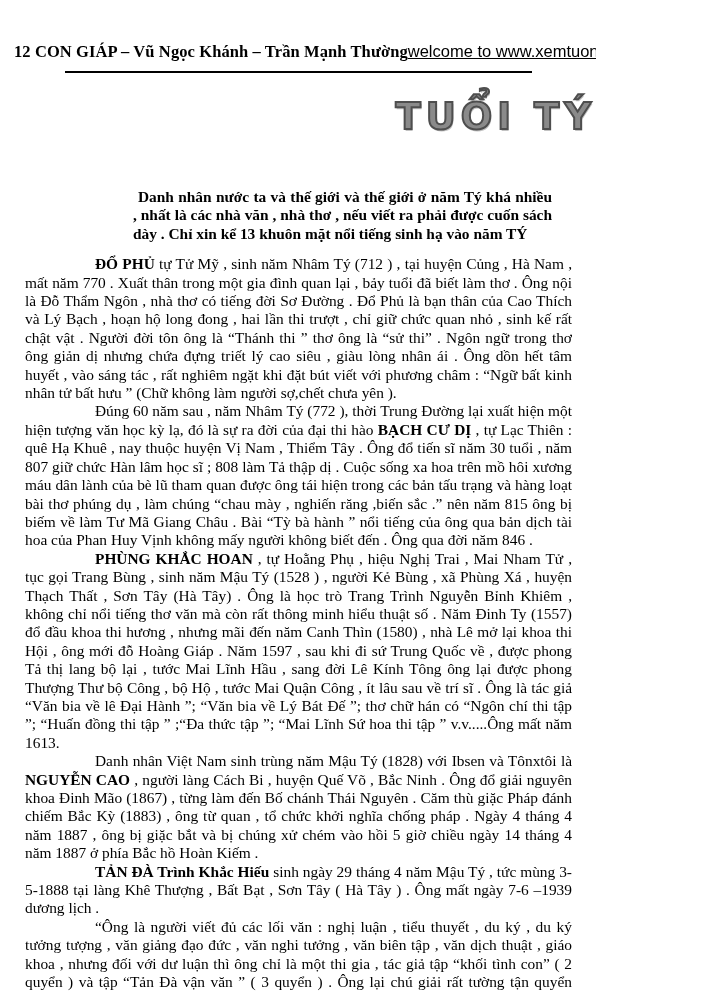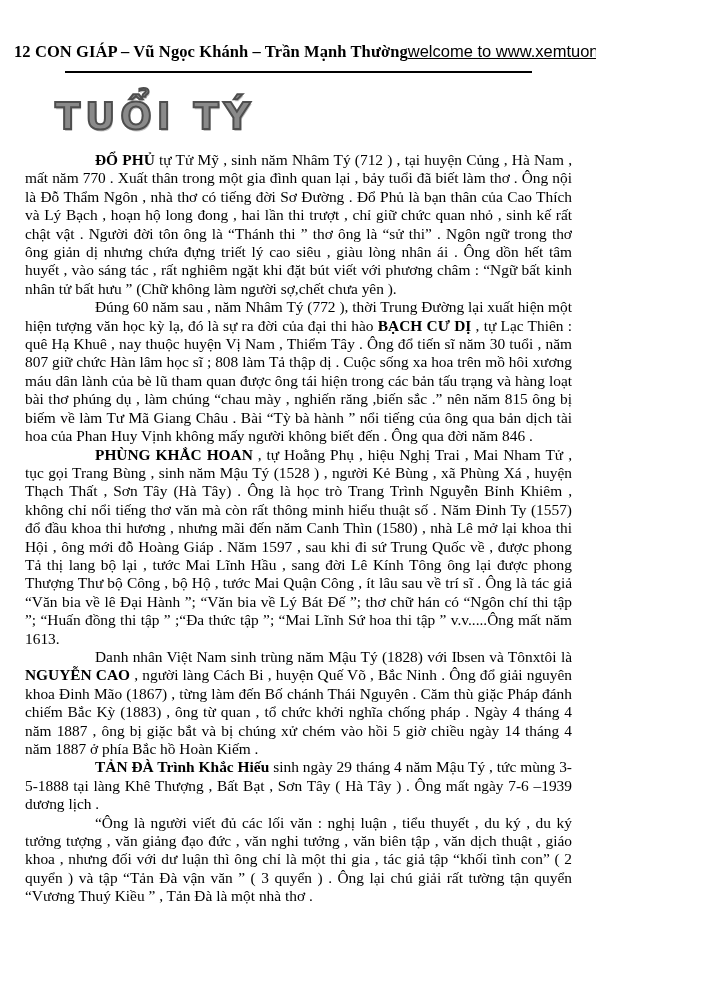--- a/index.html
+++ b/index.html
@@ -88,22 +88,23 @@
 
   <div class="header-row">
     <span class="book-title">12 CON GIÁP – Vũ Ngọc Khánh – Trần Mạnh Thường</span>
     <span class="header-right">
       <span class="url">welcome to www.xemtuong.net</span><span class="page-num">20</span>
     </span>
   </div>
 
   <hr class="header-rule">
 
-  <div class="section-title" style="color: rgb(138, 138, 138);">TUỔI TÝ</div>
+  <div class="section-title" style="color: rgb(138, 138, 138); text-align: right;">TUỔI TÝ</div>
 
+  <div class="intro">Danh nhân nước ta và thế giới và thế giới ở năm Tý khá nhiều , nhất là các nhà văn , nhà thơ , nếu viết ra phải được cuốn sách dày . Chỉ xin kể 13 khuôn mặt nổi tiếng sinh hạ vào năm TÝ</div>
 
   <div class="body-text">
       <p class="body-para"><span class="bold">ĐỔ PHỦ</span><span>  tự Tử Mỹ , sinh năm Nhâm Tý (712 ) , tại huyện Củng , Hà Nam , mất năm 770 . Xuất thân trong một gia đình quan lại , bảy tuổi đã biết làm thơ . Ông nội là Đỗ Thẩm Ngôn , nhà thơ có tiếng đời Sơ Đường . Đổ Phủ là bạn thân của Cao Thích và Lý Bạch , hoạn hộ long đong , hai lần thi trượt , chỉ giữ chức quan nhỏ , sinh kế rất chật vật . Người đời tôn ông là “Thánh thi ” thơ ông là “sử thi” . Ngôn ngữ trong thơ ông giản dị nhưng chứa đựng triết lý cao siêu , giàu lòng nhân ái . Ông dồn hết tâm huyết , vào sáng tác , rất nghiêm ngặt khi đặt bút viết với phương châm : “Ngữ bất kinh nhân tử bất hưu ” (Chữ không làm người sợ,chết chưa yên ).</span></p>
       <p class="body-para"><span>Đúng 60 năm sau , năm Nhâm Tý (772 ), thời Trung Đường lại xuất hiện một hiện tượng văn học kỳ lạ, đó là sự ra đời của đại thi hào </span><span class="bold">BẠCH CƯ DỊ</span><span> , tự Lạc Thiên : quê Hạ Khuê , nay thuộc huyện Vị Nam , Thiểm Tây . Ông đổ tiến sĩ năm 30 tuổi , năm 807 giữ chức Hàn lâm học sĩ ; 808 làm Tả thập dị . Cuộc sống xa hoa trên mồ hôi xương máu dân lành của bè lũ tham quan được ông tái hiện trong các bản tấu trạng và hàng loạt bài thơ phúng dụ , làm chúng “chau mày , nghiến răng ,biến sắc .” nên năm 815 ông bị biếm về làm Tư Mã Giang Châu . Bài “Tỳ bà hành ” nổi tiếng của ông qua bản dịch tài hoa của Phan Huy Vịnh không mấy người không biết đến . Ông qua đời năm 846 .</span></p>
       <p class="body-para"><span class="bold">PHÙNG KHẮC HOAN</span><span> , tự Hoằng Phụ , hiệu Nghị Trai , Mai Nham Tử , tục gọi Trang Bùng , sinh năm Mậu Tý (1528 ) , người Kẻ Bùng , xã Phùng Xá , huyện Thạch Thất , Sơn Tây (Hà Tây) . Ông là học trò Trang Trình Nguyễn Bỉnh Khiêm , không chỉ nổi tiếng thơ văn mà còn rất thông minh hiểu thuật số . Năm Đinh Ty (1557) đổ đầu  khoa thi hương , nhưng mãi đến năm Canh Thìn (1580) , nhà Lê mở lại khoa thi Hội , ông mới đỗ Hoàng Giáp . Năm 1597 , sau khi đi sứ Trung Quốc về , được phong Tả thị lang bộ lại , tước Mai Lĩnh Hầu , sang đời Lê Kính Tông ông lại được phong Thượng Thư bộ Công , bộ Hộ , tước Mai Quận Công , ít lâu sau về trí sĩ . Ông là tác giả “Văn bia về lê Đại Hành ”; “Văn bia về Lý Bát Đế ”; thơ chữ hán có “Ngôn chí thi tập ”; “Huấn đồng thi tập ” ;“Đa thức tập ”; “Mai Lĩnh Sứ hoa thi tập ” v.v.....Ông mất năm 1613.</span></p>
       <p class="body-para"><span>Danh nhân Việt Nam sinh trùng năm Mậu Tý (1828) với Ibsen và Tônxtôi là </span><span class="bold">NGUYỄN CAO</span><span> , người làng Cách Bi , huyện Quế Võ , Bắc Ninh  . Ông đổ giải nguyên khoa Đinh Mão (1867) , từng làm đến Bố chánh Thái Nguyên . Căm thù giặc Pháp  đánh chiếm Bắc Kỳ (1883) , ông từ quan , tổ chức khởi nghĩa chống pháp . Ngày 4 tháng 4 năm 1887 , ông bị giặc bắt và bị chúng xử chém vào hồi 5 giờ chiều ngày 14 tháng 4 năm 1887 ở phía Bắc hồ Hoàn Kiếm .</span></p>
       <p class="body-para"><span class="bold">TẢN ĐÀ Trình Khắc Hiếu</span><span>  sinh ngày 29 tháng 4 năm Mậu Tý , tức mùng 3-5-1888 tại làng Khê Thượng , Bất Bạt , Sơn Tây ( Hà Tây ) . Ông mất ngày 7-6 –1939 dương lịch .</span></p>
       <p class="body-para"><span>“Ông là người viết đủ các lối văn : nghị luận , tiểu thuyết , du ký , du ký tưởng tượng , văn giảng đạo đức , văn nghi tưởng , văn biên tập , văn dịch thuật , giáo khoa , nhưng đối với dư luận thì ông chỉ là một thi gia , tác giả tập “khối tình con” ( 2 quyển ) và tập “Tản Đà vận văn ” ( 3 quyển ) . Ông lại chú giải rất tường tận quyển “Vương Thuý Kiều ” , Tản Đà là một nhà thơ .</span></p>
     </div>
 

